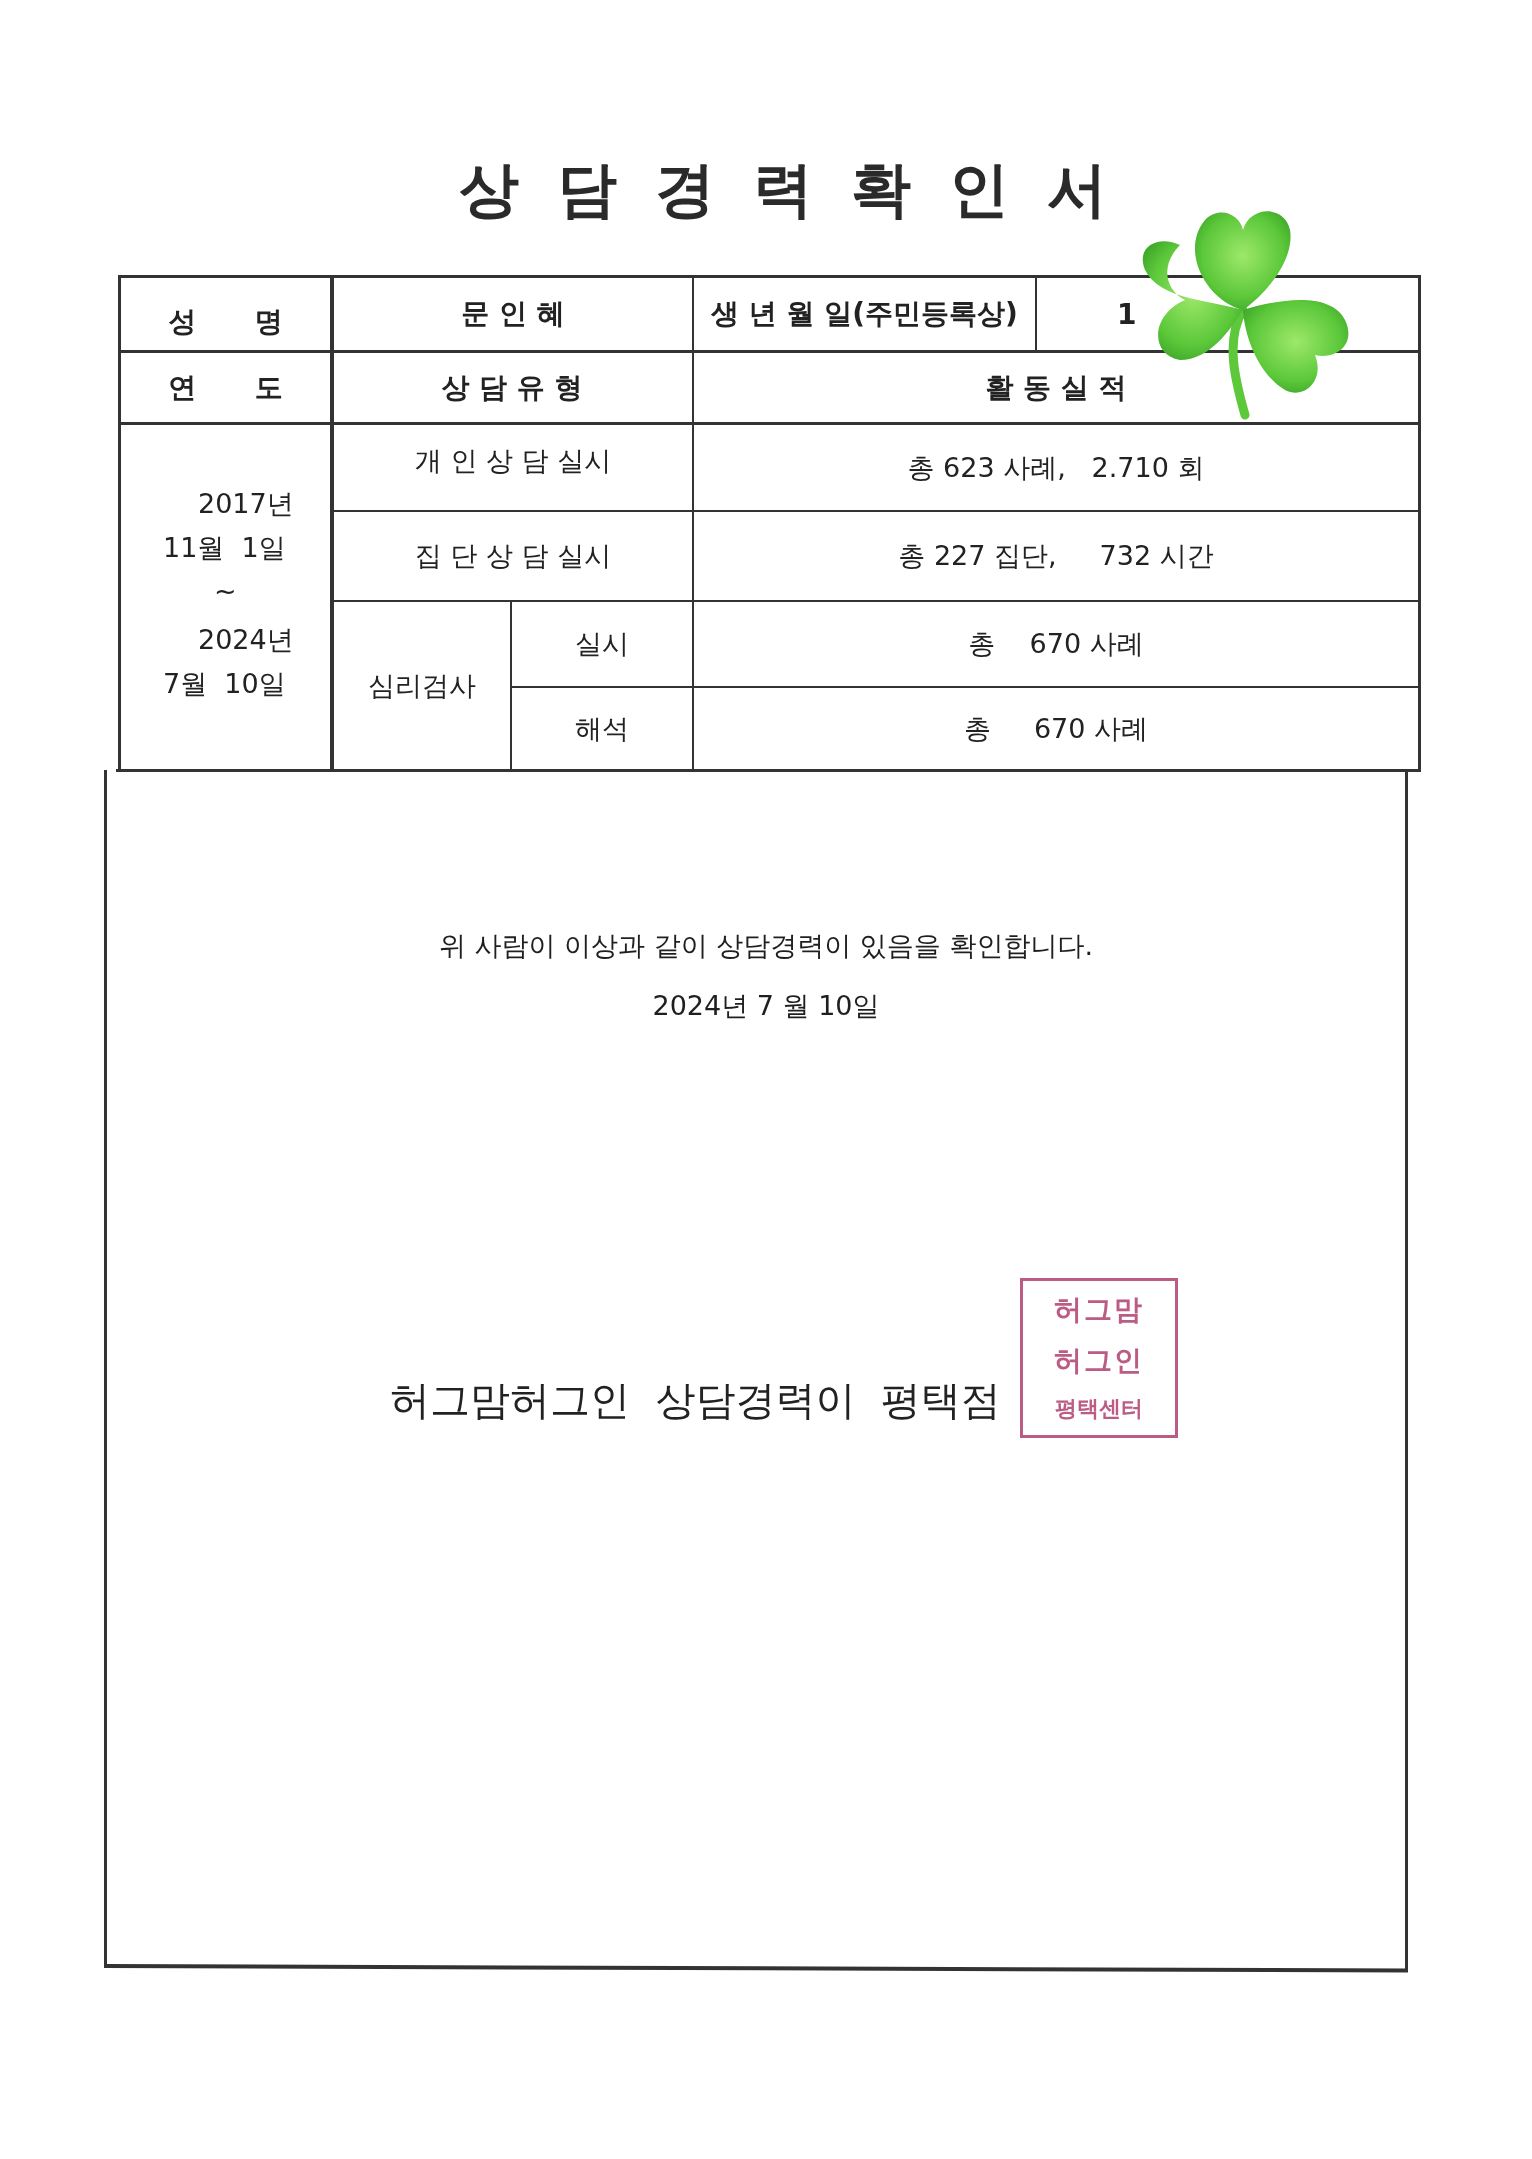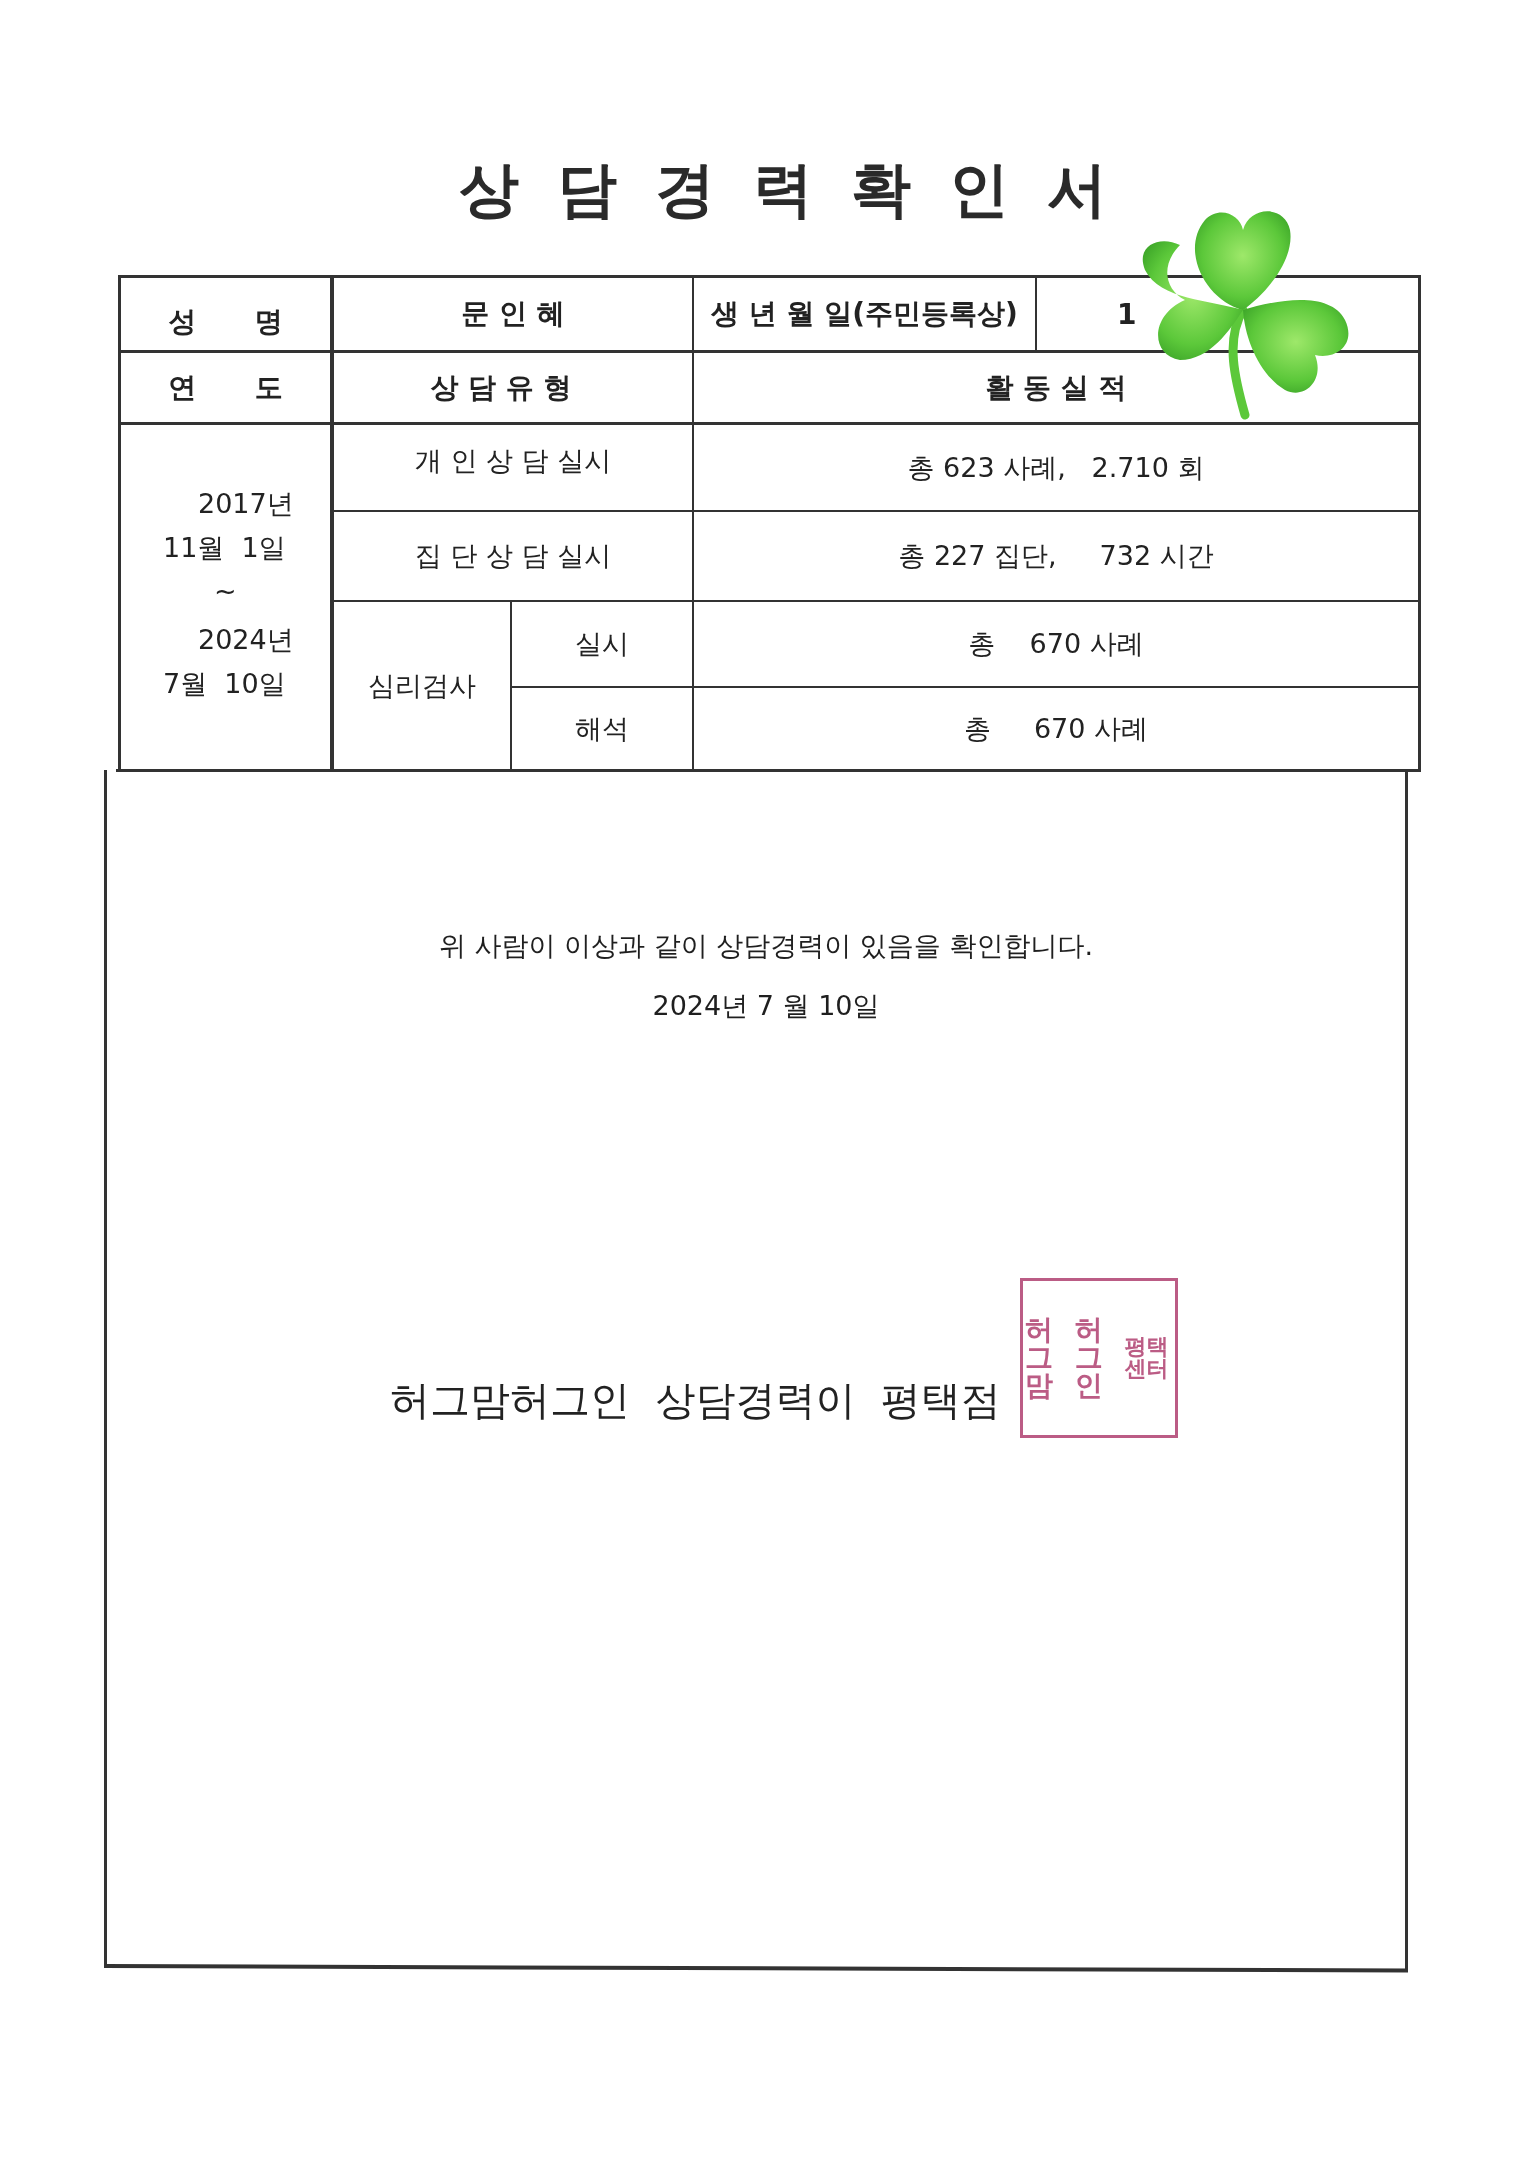--- a/index.html
+++ b/index.html
@@ -11,21 +11,21 @@
   .cell { position:absolute; display:flex; align-items:center; justify-content:center;
           text-align:center; white-space:pre; }
   .hdr { font-weight:bold; font-size:28px; color:#222; }
   .bd { font-size:27px; color:#222; }
   .period { position:absolute; font-size:27px; line-height:45px; color:#222; white-space:pre; }
   .confirm { position:absolute; left:0; width:1532px; top:928px; text-align:center; font-size:27px; }
   .date { position:absolute; left:0; width:1532px; top:988px; text-align:center; font-size:27px; box-sizing:border-box; }
   .org { position:absolute; left:390px; top:1373px; font-size:40px; color:#222; white-space:pre; }
   .seal { position:absolute; left:1020px; top:1278px; width:158px; height:160px;
           border:3px solid #b04070; box-sizing:border-box; color:#b04070;
-          display:flex; flex-direction:row; justify-content:space-around; align-items:center;
+          display:flex; flex-direction:column; justify-content:space-around; align-items:center;
           font-size:28px; font-weight:bold; line-height:1; opacity:0.85; padding:4px 2px; }
   .seal span { letter-spacing:2px; }
   .clover { position:absolute; left:1125px; top:190px; width:240px; height:230px; }
 </style>
 </head>
 <body>
 
 <div class="title">상담경력확인서</div>
 
 <div>
@@ -47,21 +47,21 @@
   <div class="line" style="left:692px;top:275px;width:2px;height:497px;"></div>
   <div class="line" style="left:1035px;top:275px;width:2px;height:75px;"></div>
   <div class="line" style="left:510px;top:600px;width:2px;height:170px;"></div>
 
   <div class="cell hdr" style="left:121px;top:278px;width:209px;height:88px;">성      명</div>
   <div class="cell hdr" style="left:334px;top:278px;width:358px;height:72px;">문 인 혜</div>
   <div class="cell hdr" style="left:694px;top:278px;width:341px;height:72px;">생 년 월 일(주민등록상)</div>
   <div class="cell hdr" style="left:1037px;top:278px;width:381px;height:72px;justify-content:flex-start;padding-left:80px;box-sizing:border-box;">1</div>
 
   <div class="cell hdr" style="left:121px;top:353px;width:209px;height:69px;">연      도</div>
-  <div class="cell hdr" style="left:322px;top:353px;width:358px;height:69px;">상 담 유 형</div>
+  <div class="cell hdr" style="left:333px;top:353px;width:358px;height:69px;">상 담 유 형</div>
   <div class="cell hdr" style="left:694px;top:353px;width:724px;height:69px;">활 동 실 적</div>
 
   <div class="period" style="left:198px;top:481px;">2017년</div>
   <div class="period" style="left:163px;top:525px;">11월  1일</div>
   <div class="period" style="left:214px;top:568px;">~</div>
   <div class="period" style="left:198px;top:617px;">2024년</div>
   <div class="period" style="left:163px;top:661px;">7월  10일</div>
 
   <div class="cell bd" style="left:334px;top:425px;width:358px;height:85px;padding-bottom:14px;box-sizing:border-box;">개 인 상 담 실시</div>
   <div class="cell bd" style="left:694px;top:425px;width:724px;height:85px;">총 623 사례,   2.710 회</div>

